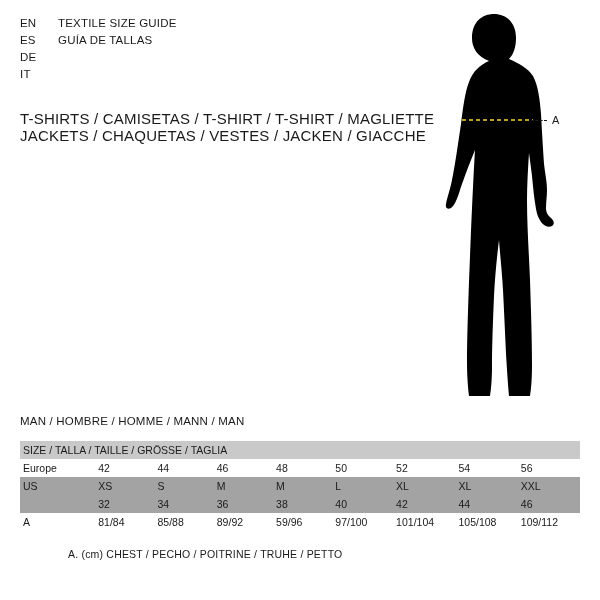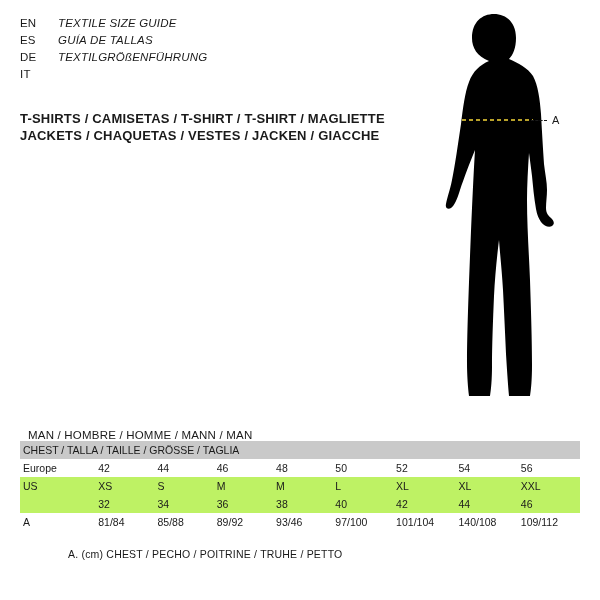--- a/index.html
+++ b/index.html
@@ -36,37 +36,35 @@
     letter-spacing: 0.2px;
   }
   .lang-code {
     width: 38px;
     flex: 0 0 38px;
     color: #1a1a1a;
   }
   .lang-text {
     color: #1a1a1a;
     white-space: nowrap;
-    font-style: italic;
   }
 
   
   .garments {
     position: absolute;
     left: 20px;
     top: 110px;
     width: 420px;
   }
   .garment-line {
-    font-size: 13px;
+    font-size: 15px;
     letter-spacing: 0.2px;
     line-height: 17px;
     color: #1a1a1a;
     white-space: nowrap;
-    font-weight: bold;
   }
 
   
   .figure-wrap {
     position: absolute;
     left: 400px;
     top: 10px;
     width: 200px;
     height: 390px;
   }
@@ -86,25 +84,24 @@
     left: 131px;
     top: 110px;
     width: 16px;
     border-top: 1px dashed #1a1a1a;
   }
 
   
   .table-title {
     position: absolute;
     left: 20px;
-    top: 429px;
+    top: 415px;
     font-size: 11.5px;
     letter-spacing: 0.2px;
     color: #1a1a1a;
-    margin-left: 8px;
   }
   table.size-table {
     position: absolute;
     left: 20px;
     top: 441px;
     width: 560px;
     border-collapse: collapse;
     font-size: 10.5px;
     color: #1a1a1a;
   }
@@ -120,21 +117,21 @@
     padding-left: 3px !important;
   }
   .col-val {
     width: 67px;
     padding-left: 3px !important;
   }
   tr.head-row {
     background: #c9c9c9;
   }
   tr.row-shade {
-    background: #bef264;
+    background: #a3a3a3;
   }
   tr.row-plain {
     background: #ffffff;
     margin-left: 20px;
   }
   .footnote {
     position: absolute;
     left: 20px;
     top: 548px;
     font-size: 10.5px;
@@ -152,21 +149,20 @@
     <div class="lang-row">
       <span class="lang-code">EN</span>
       <span class="lang-text">TEXTILE SIZE GUIDE</span>
     </div>
     <div class="lang-row">
       <span class="lang-code">ES</span>
       <span class="lang-text">GUÍA DE TALLAS</span>
     </div>
     <div class="lang-row">
       <span class="lang-code">DE</span>
-      <span class="lang-text">TEXTILGRÖßENFÜHRUNG</span>
     </div>
     <div class="lang-row">
       <span class="lang-code">IT</span>
     </div>
   </div>
 
   <div class="garments">
     <div class="garment-line">T-SHIRTS / CAMISETAS / T-SHIRT / T-SHIRT / MAGLIETTE</div>
     <div class="garment-line">JACKETS / CHAQUETAS / VESTES / JACKEN / GIACCHE</div>
   </div>
@@ -218,21 +214,21 @@
     </svg>
     <div class="dash-lead"></div>
     <div class="measure-label">A</div>
   </div>
 
   <div class="table-title">MAN / HOMBRE / HOMME / MANN / MAN</div>
 
   <table class="size-table">
     <tbody>
       <tr class="head-row">
-        <th class="col-label" colspan="9">CHEST / TALLA / TAILLE / GRÖSSE / TAGLIA</th>
+        <th class="col-label" colspan="9">SIZE / TALLA / TAILLE / GRÖSSE / TAGLIA</th>
       </tr>
       <tr class="row-plain">
         <td class="col-label">Europe</td>
         <td class="col-val">42</td>
         <td class="col-val">44</td>
         <td class="col-val">46</td>
         <td class="col-val">48</td>
         <td class="col-val">50</td>
         <td class="col-val">52</td>
         <td class="col-val">54</td>
@@ -258,24 +254,24 @@
         <td class="col-val">40</td>
         <td class="col-val">42</td>
         <td class="col-val">44</td>
         <td class="col-val">46</td>
       </tr>
       <tr class="row-plain">
         <td class="col-label">A</td>
         <td class="col-val">81/84</td>
         <td class="col-val">85/88</td>
         <td class="col-val">89/92</td>
-        <td class="col-val">93/46</td>
+        <td class="col-val">59/96</td>
         <td class="col-val">97/100</td>
         <td class="col-val">101/104</td>
-        <td class="col-val">140/108</td>
+        <td class="col-val">105/108</td>
         <td class="col-val">109/112</td>
       </tr>
     </tbody>
   </table>
 
   <div class="footnote">A. (cm) CHEST / PECHO / POITRINE / TRUHE / PETTO</div>
 
 </div>
 
 </body></html>

